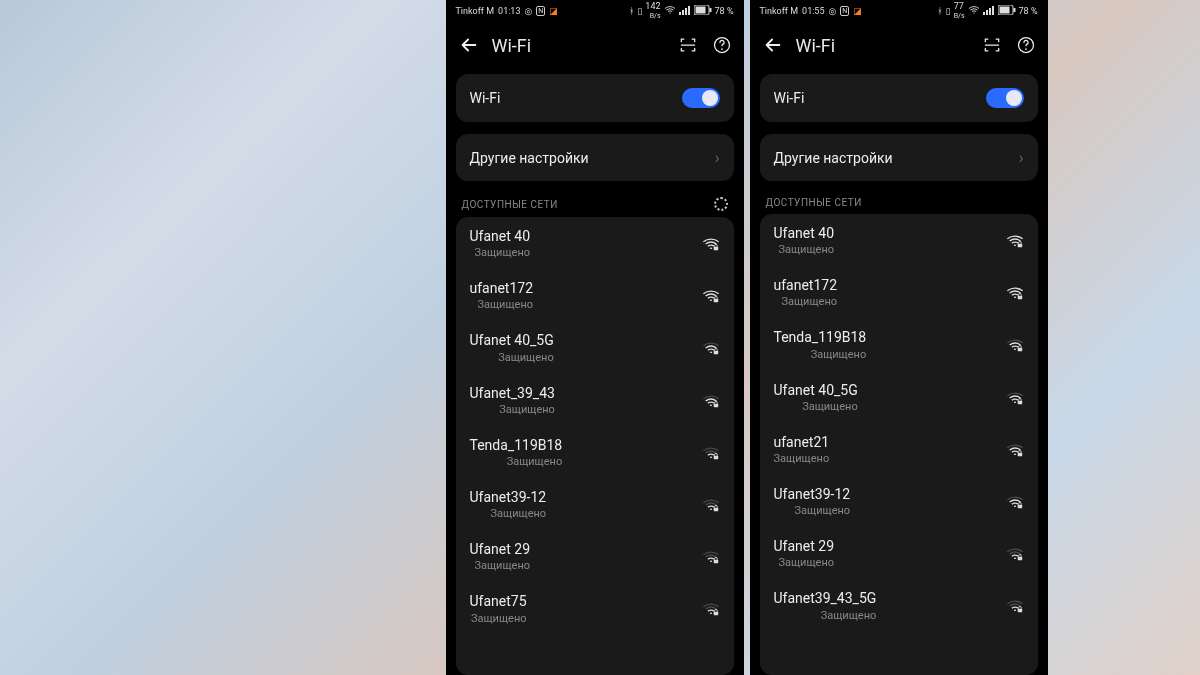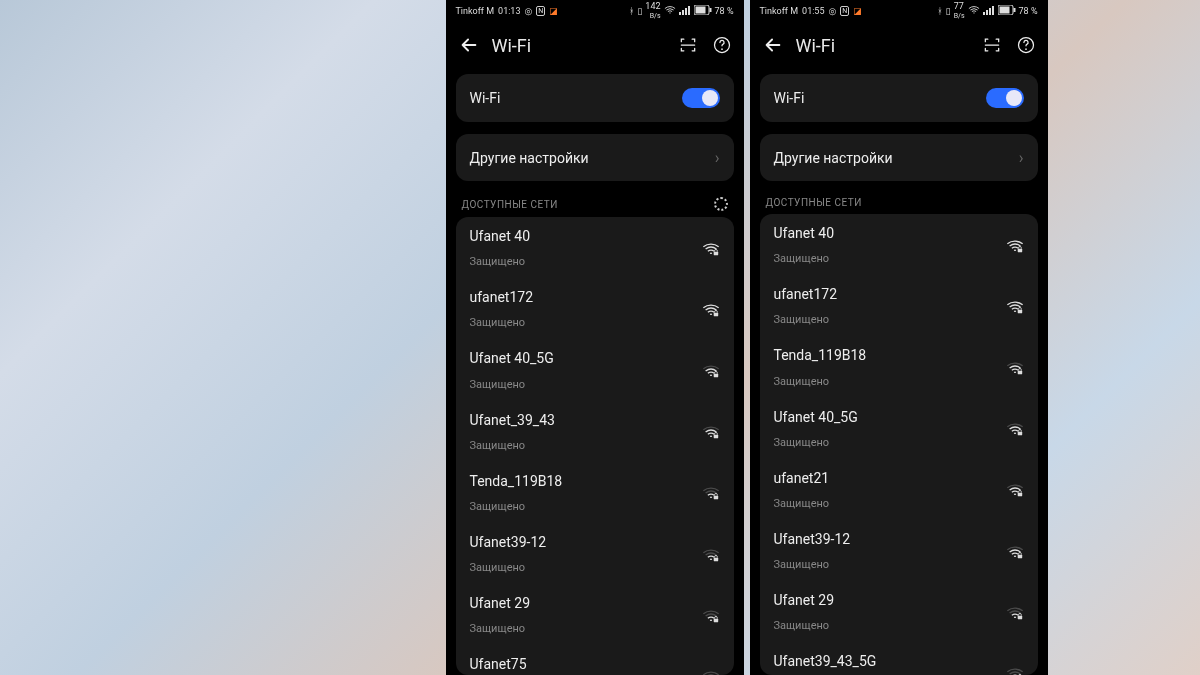--- a/index.html
+++ b/index.html
@@ -50,29 +50,29 @@
   .section-header {
     display: flex; justify-content: space-between; align-items: center;
     padding: 10px 16px 6px; font-size: 10px; color: #888;
     letter-spacing: 0.5px;
   }
   .spinner {
     width: 14px; height: 14px; border: 2px dotted #ccc; border-radius: 50%;
   }
   .networks {
     background: #1a1a1a; margin: 0 10px; border-radius: 12px;
-    flex: 1; overflow: hidden;
+    flex: 1; overflow: hidden; text-align: right;
   }
   .net {
     padding: 10px 14px; display: flex; justify-content: space-between;
     align-items: center; cursor: pointer;
   }
   .net + .net { border-top: 0; }
   .net-info .ssid { font-size: 14px; color: #eee; line-height: 1.3; }
-  .net-info .sub { font-size: 11px; color: #888; margin-top: 10px; }
+  .net-info .sub { font-size: 11px; color: #888; margin-top: 1px; }
   .wifi-ico { width: 18px; height: 14px; position: relative; }
   .wifi-ico svg { width: 18px; height: 14px; }
 </style>
 </head>
 <body>
 
 <div class="phone left">
     <div class="statusbar">
       <div class="sb-left">
         <span>Tinkoff M</span>

